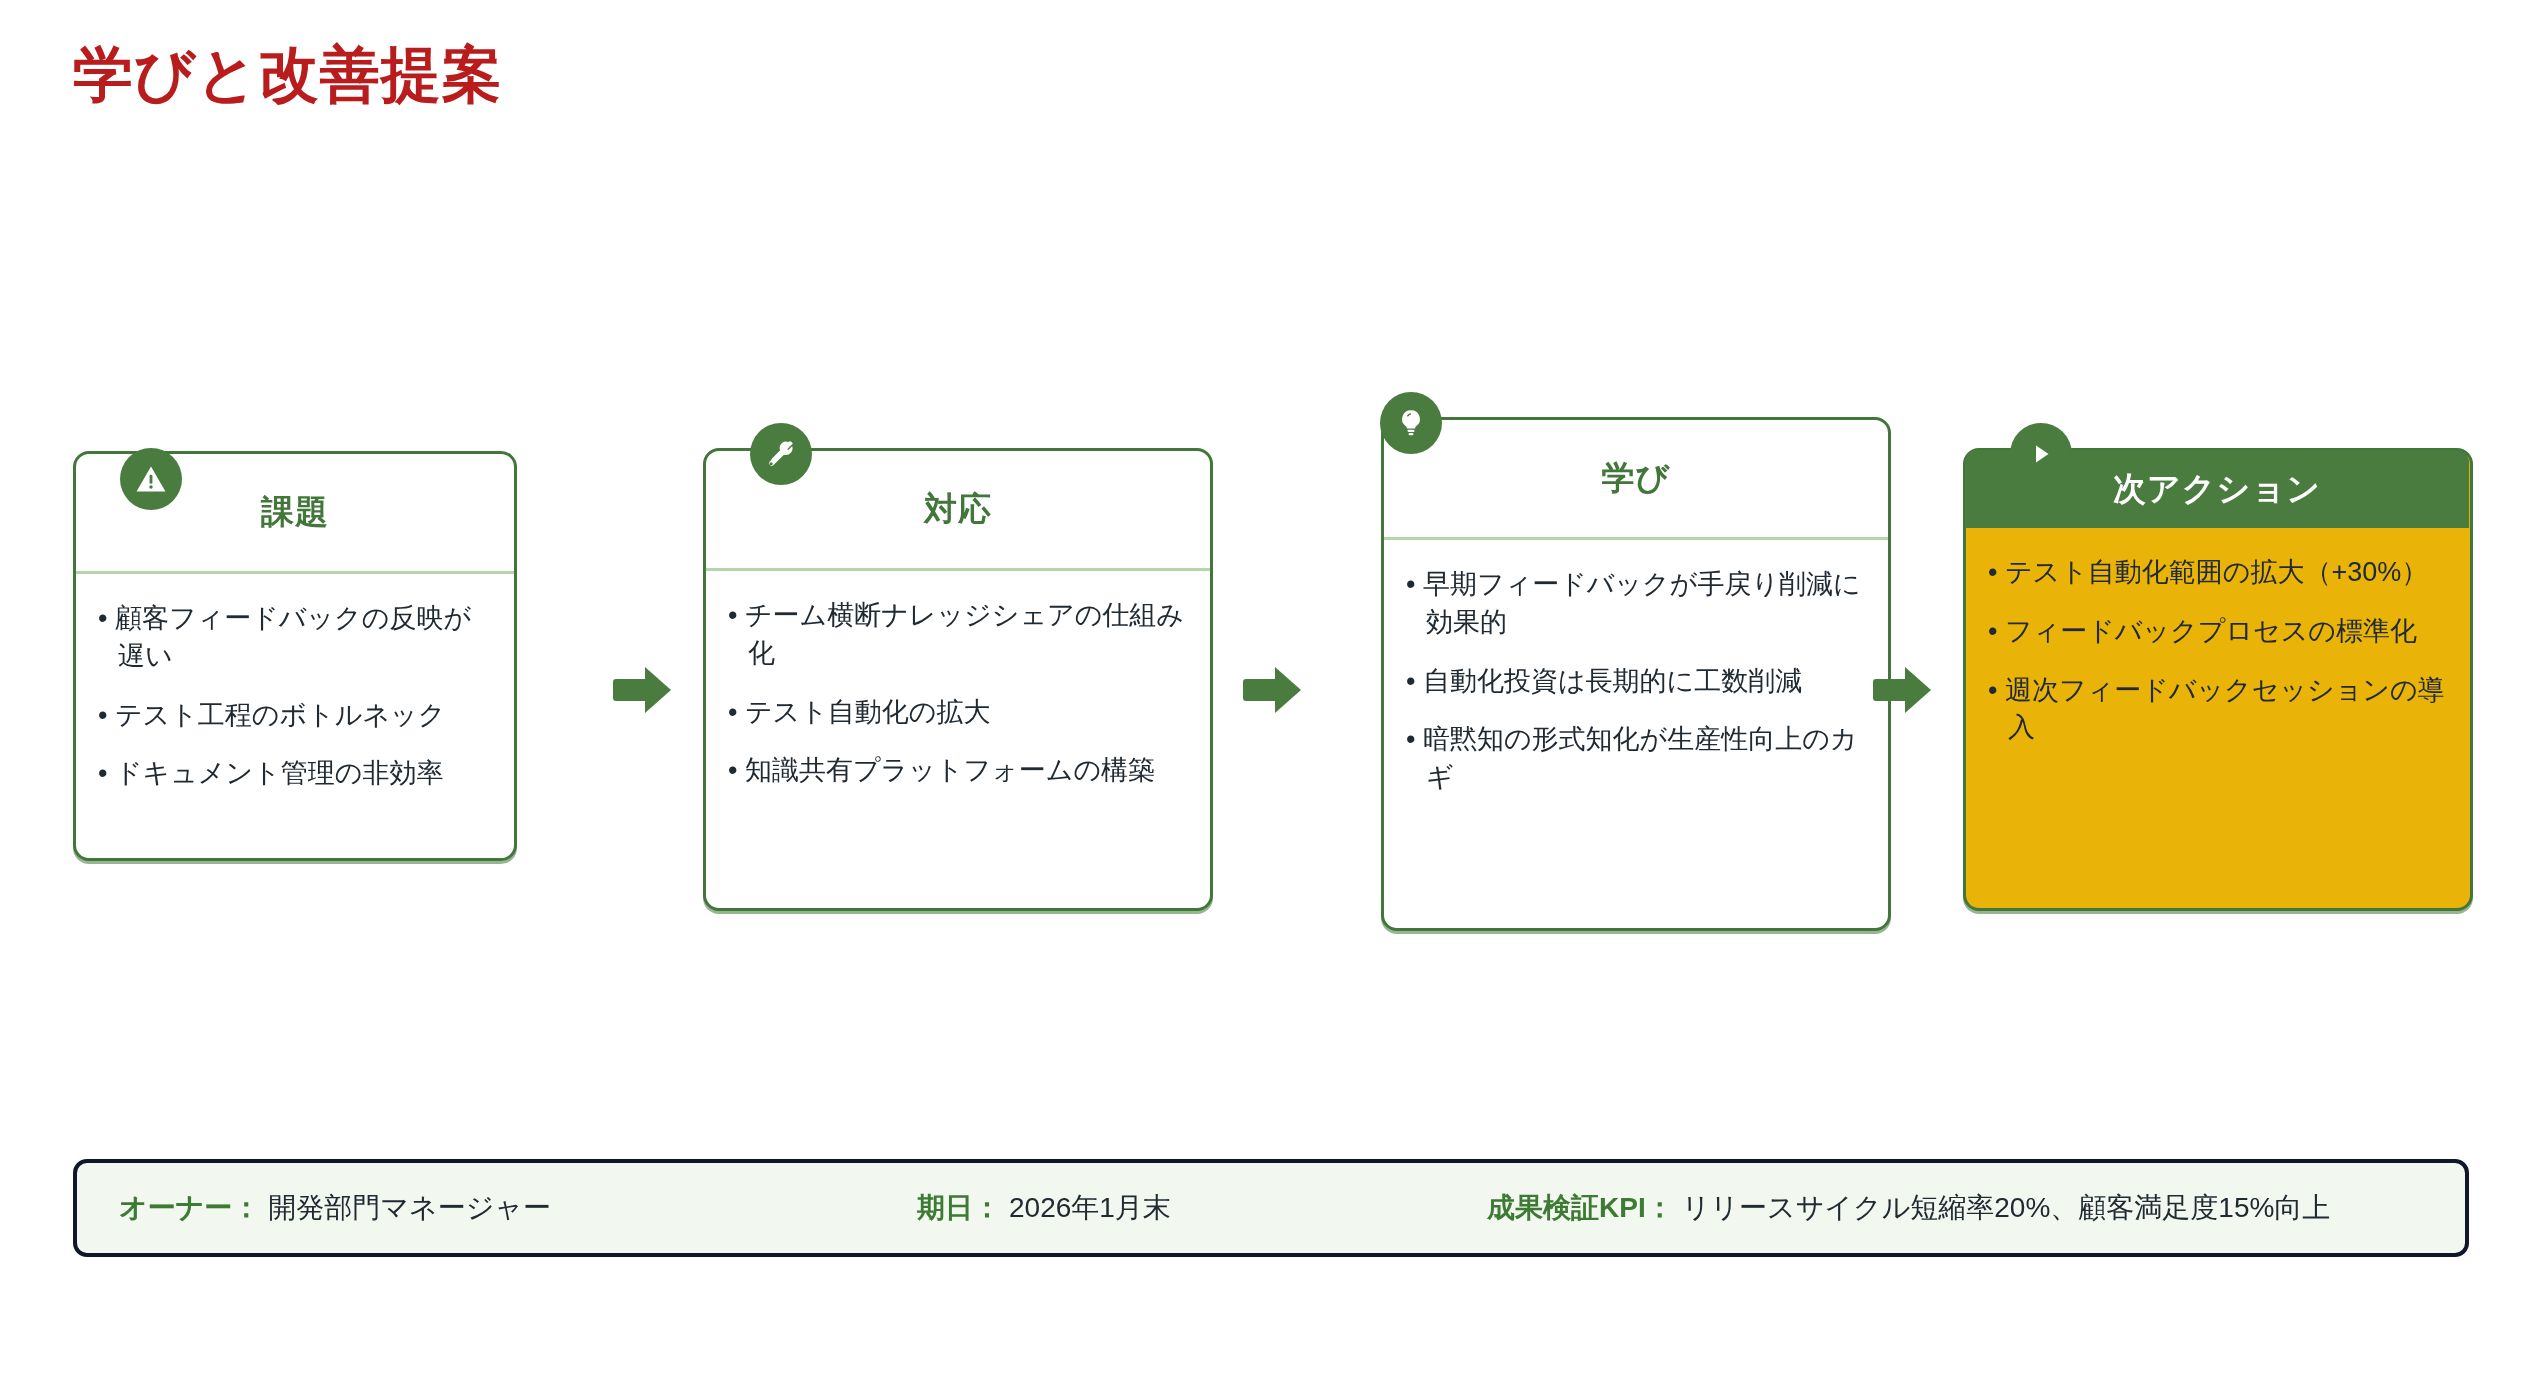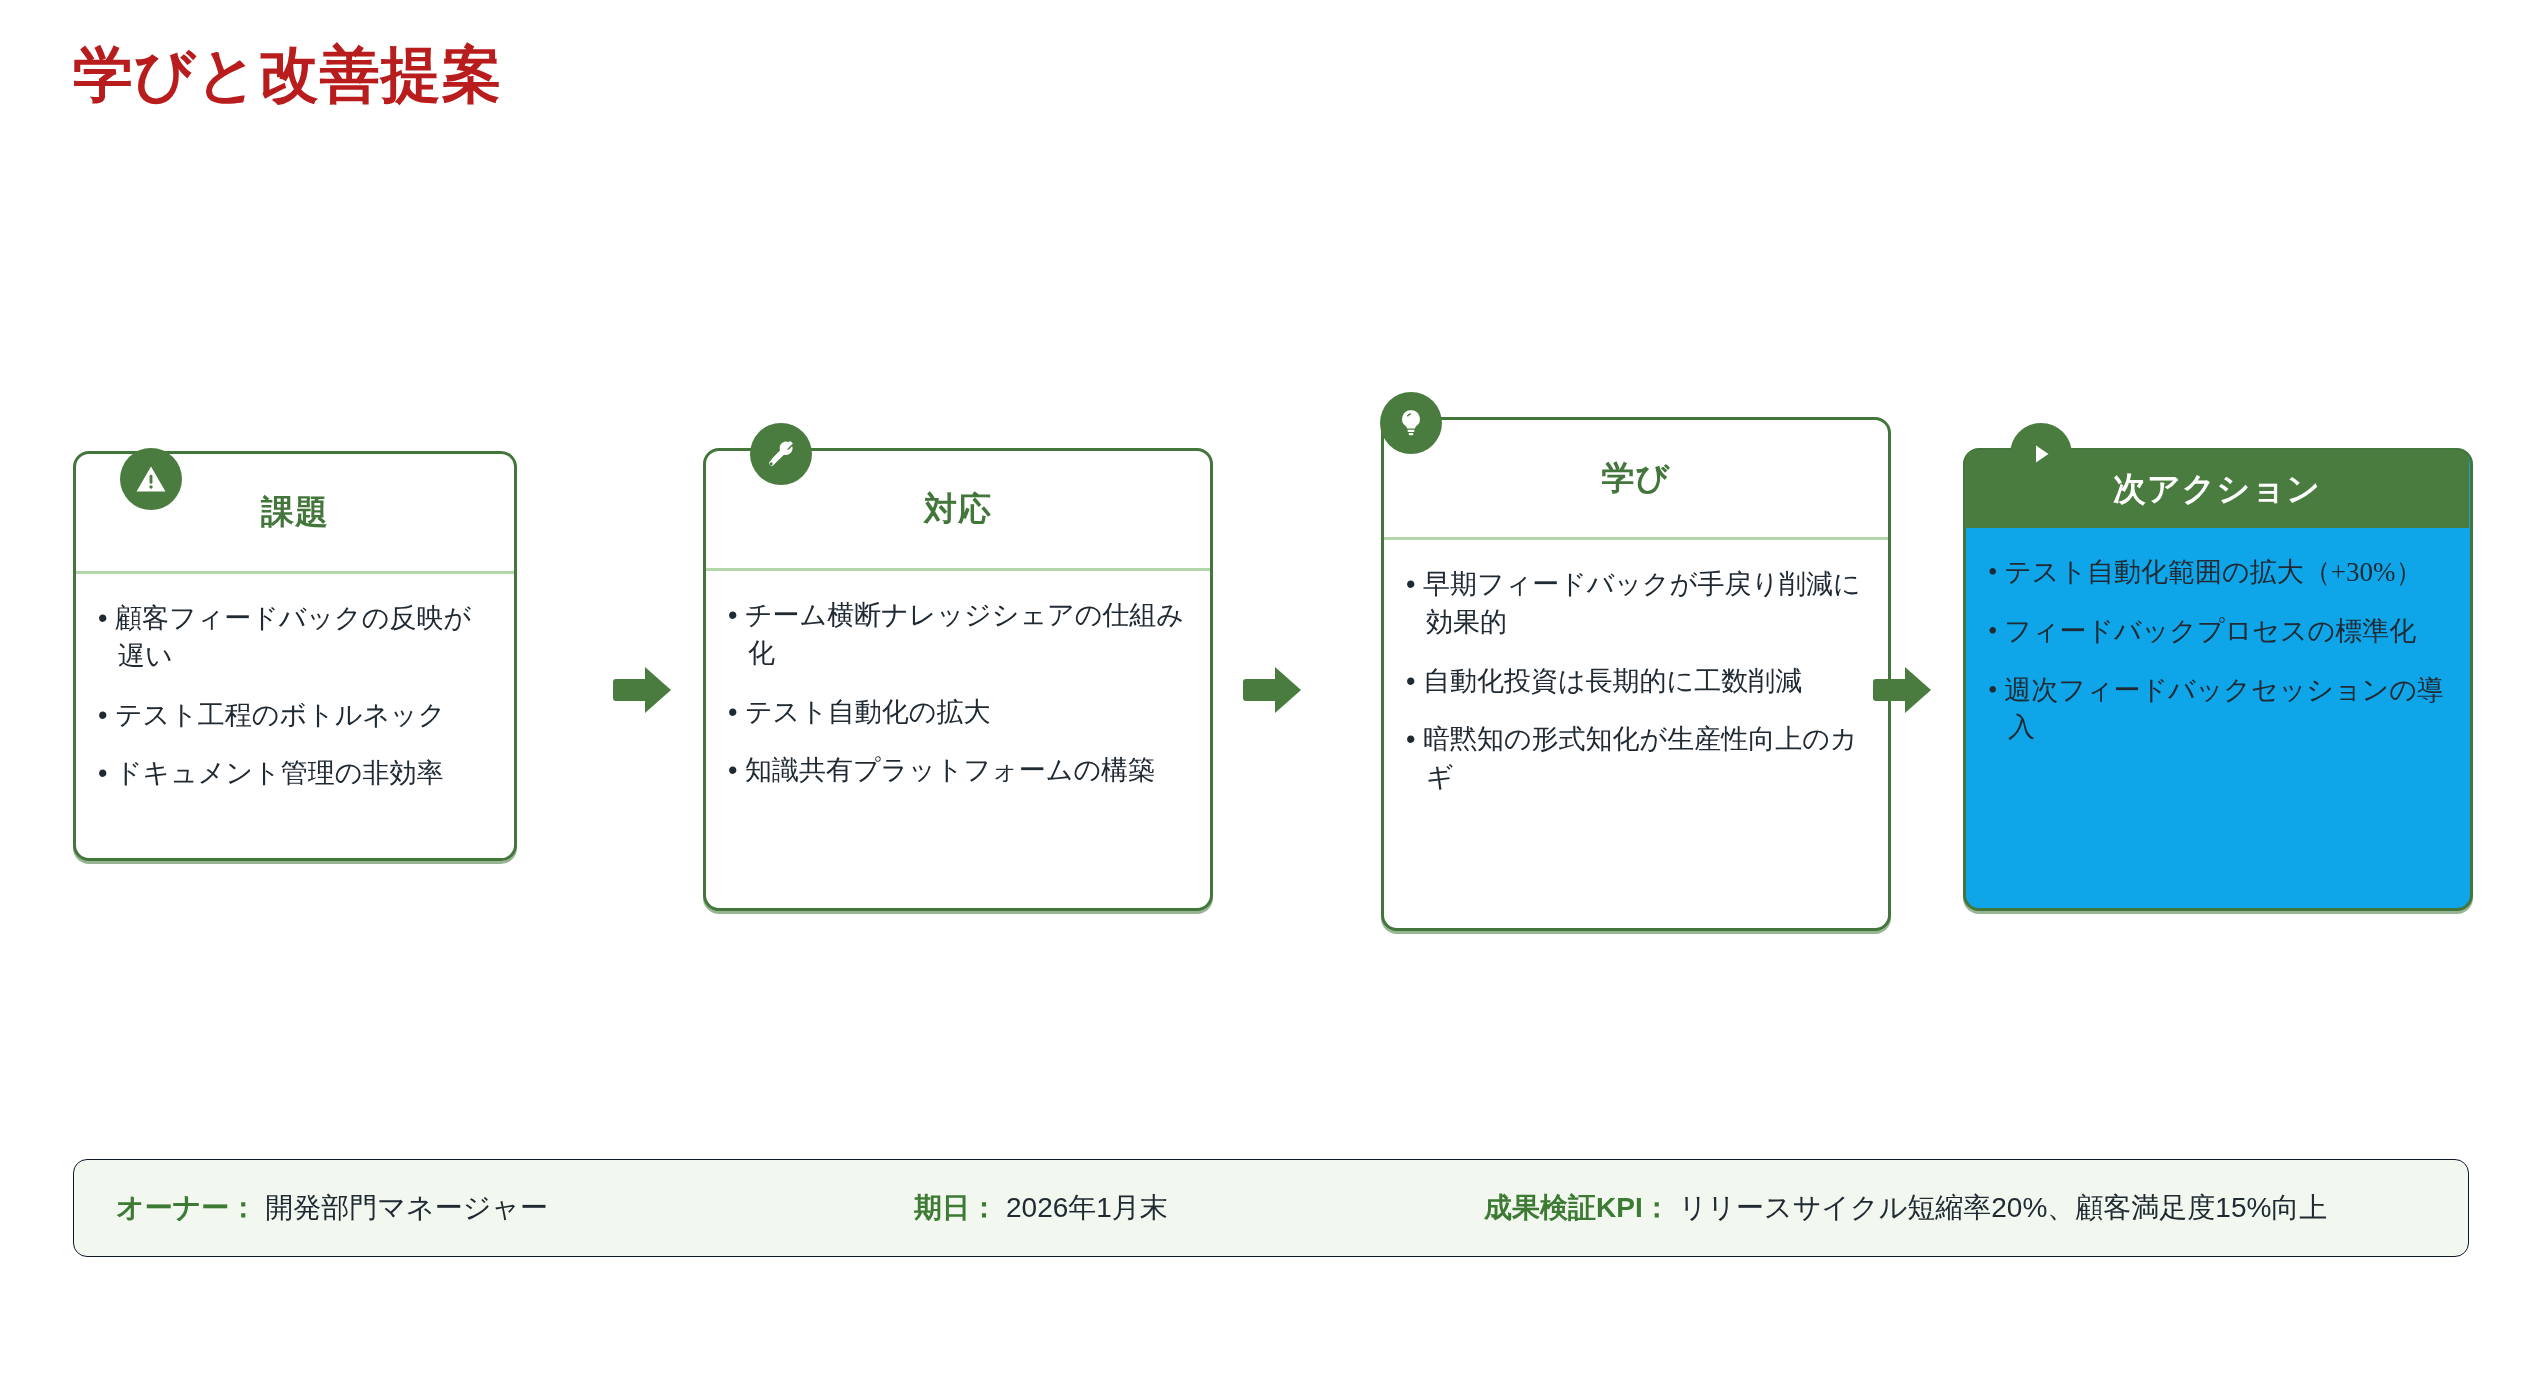--- a/index.html
+++ b/index.html
@@ -64,23 +64,22 @@
     line-height:1.40;
     color:#202a33;
     margin-bottom:21px;
     text-indent:-20px;
     padding-left:20px;
   }
   .bullet:last-child{margin-bottom:0;}
 
   
   .card.highlight{
-    background:#0ea5e9;
+    background:#eab308;
     border-color:#42763a;
-    font-family:Liberation Serif, serif;
   }
   .card.highlight .card-head{
     background:#4a7c3f;
     color:#ffffff;
     border-radius:12px 12px 0 0;
     margin:-1px -1px 0 -1px;
   }
 
   
   .badge{
@@ -114,21 +113,21 @@
     border-left:26px solid #4a7c3f;
   }
 
   
   .footer{
     position:absolute;
     left:73px; top:1159px;
     width:2396px; height:98px;
     box-sizing:border-box;
     background:#f2f8ef;
-    border:1px solid #0f172a;
+    border:4px solid #0f172a;
     border-radius:14px;
     display:flex;
     align-items:center;
   }
   .foot-item{
     display:flex;
     align-items:baseline;
     white-space:nowrap;
     font-size:28px;
   }

